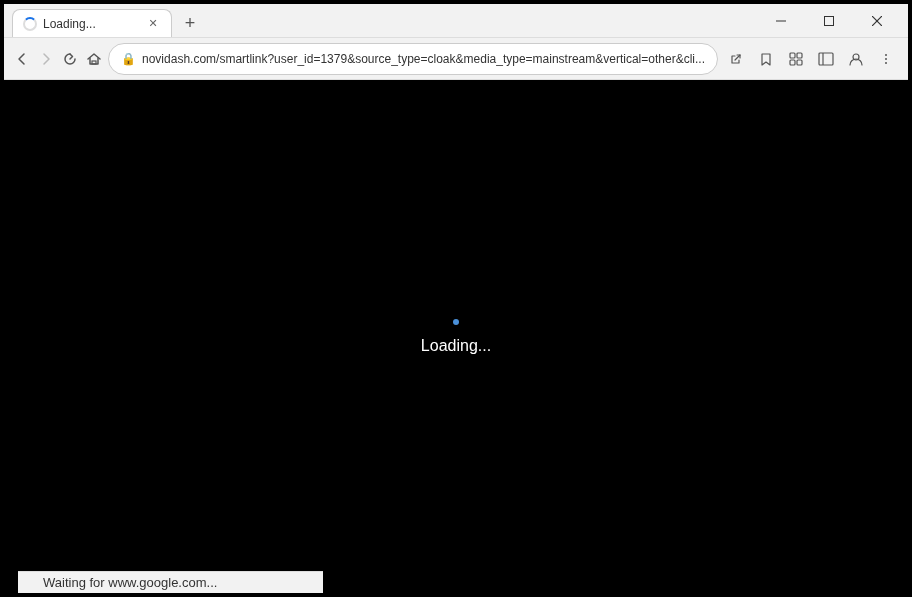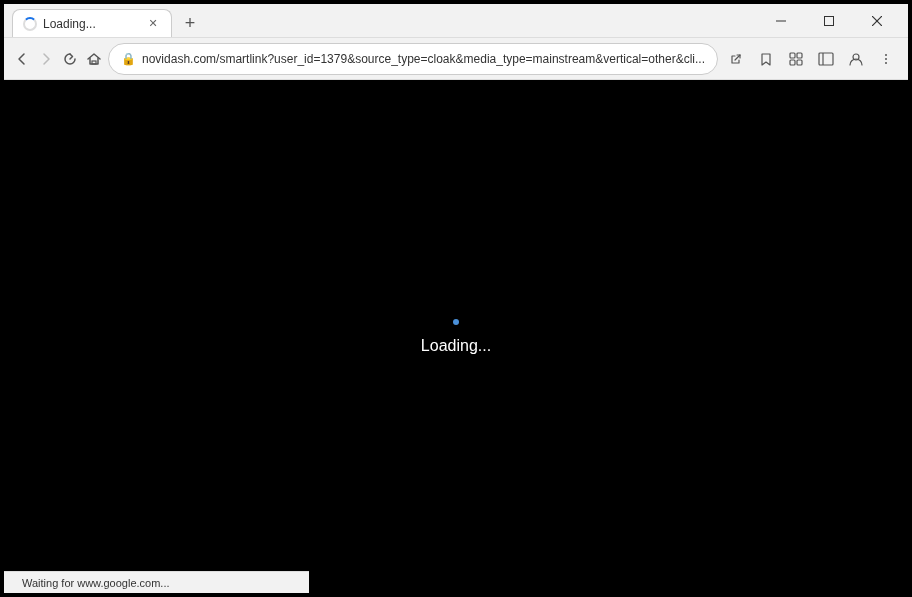--- a/index.html
+++ b/index.html
@@ -163,28 +163,28 @@
       padding: 10px 28px;
       font-size: 15px;
       cursor: pointer;
       font-family: Arial, sans-serif;
     }
 
     
     .status-bar {
       position: absolute;
       bottom: 0;
-      left: 0;
+      left: 14px;
       height: 22px;
       background: #f2f2f2;
       border-top: 1px solid #ddd;
       display: flex;
       align-items: center;
-      padding: 0 18px;
-      font-size: 11px;
+      padding: 0 25px;
+      font-size: 13px;
       color: #333;
       width: 305px;
     }
   </style>
 </head>
 <body>
 
 <div class="window-frame">
 
   <div class="title-bar">

